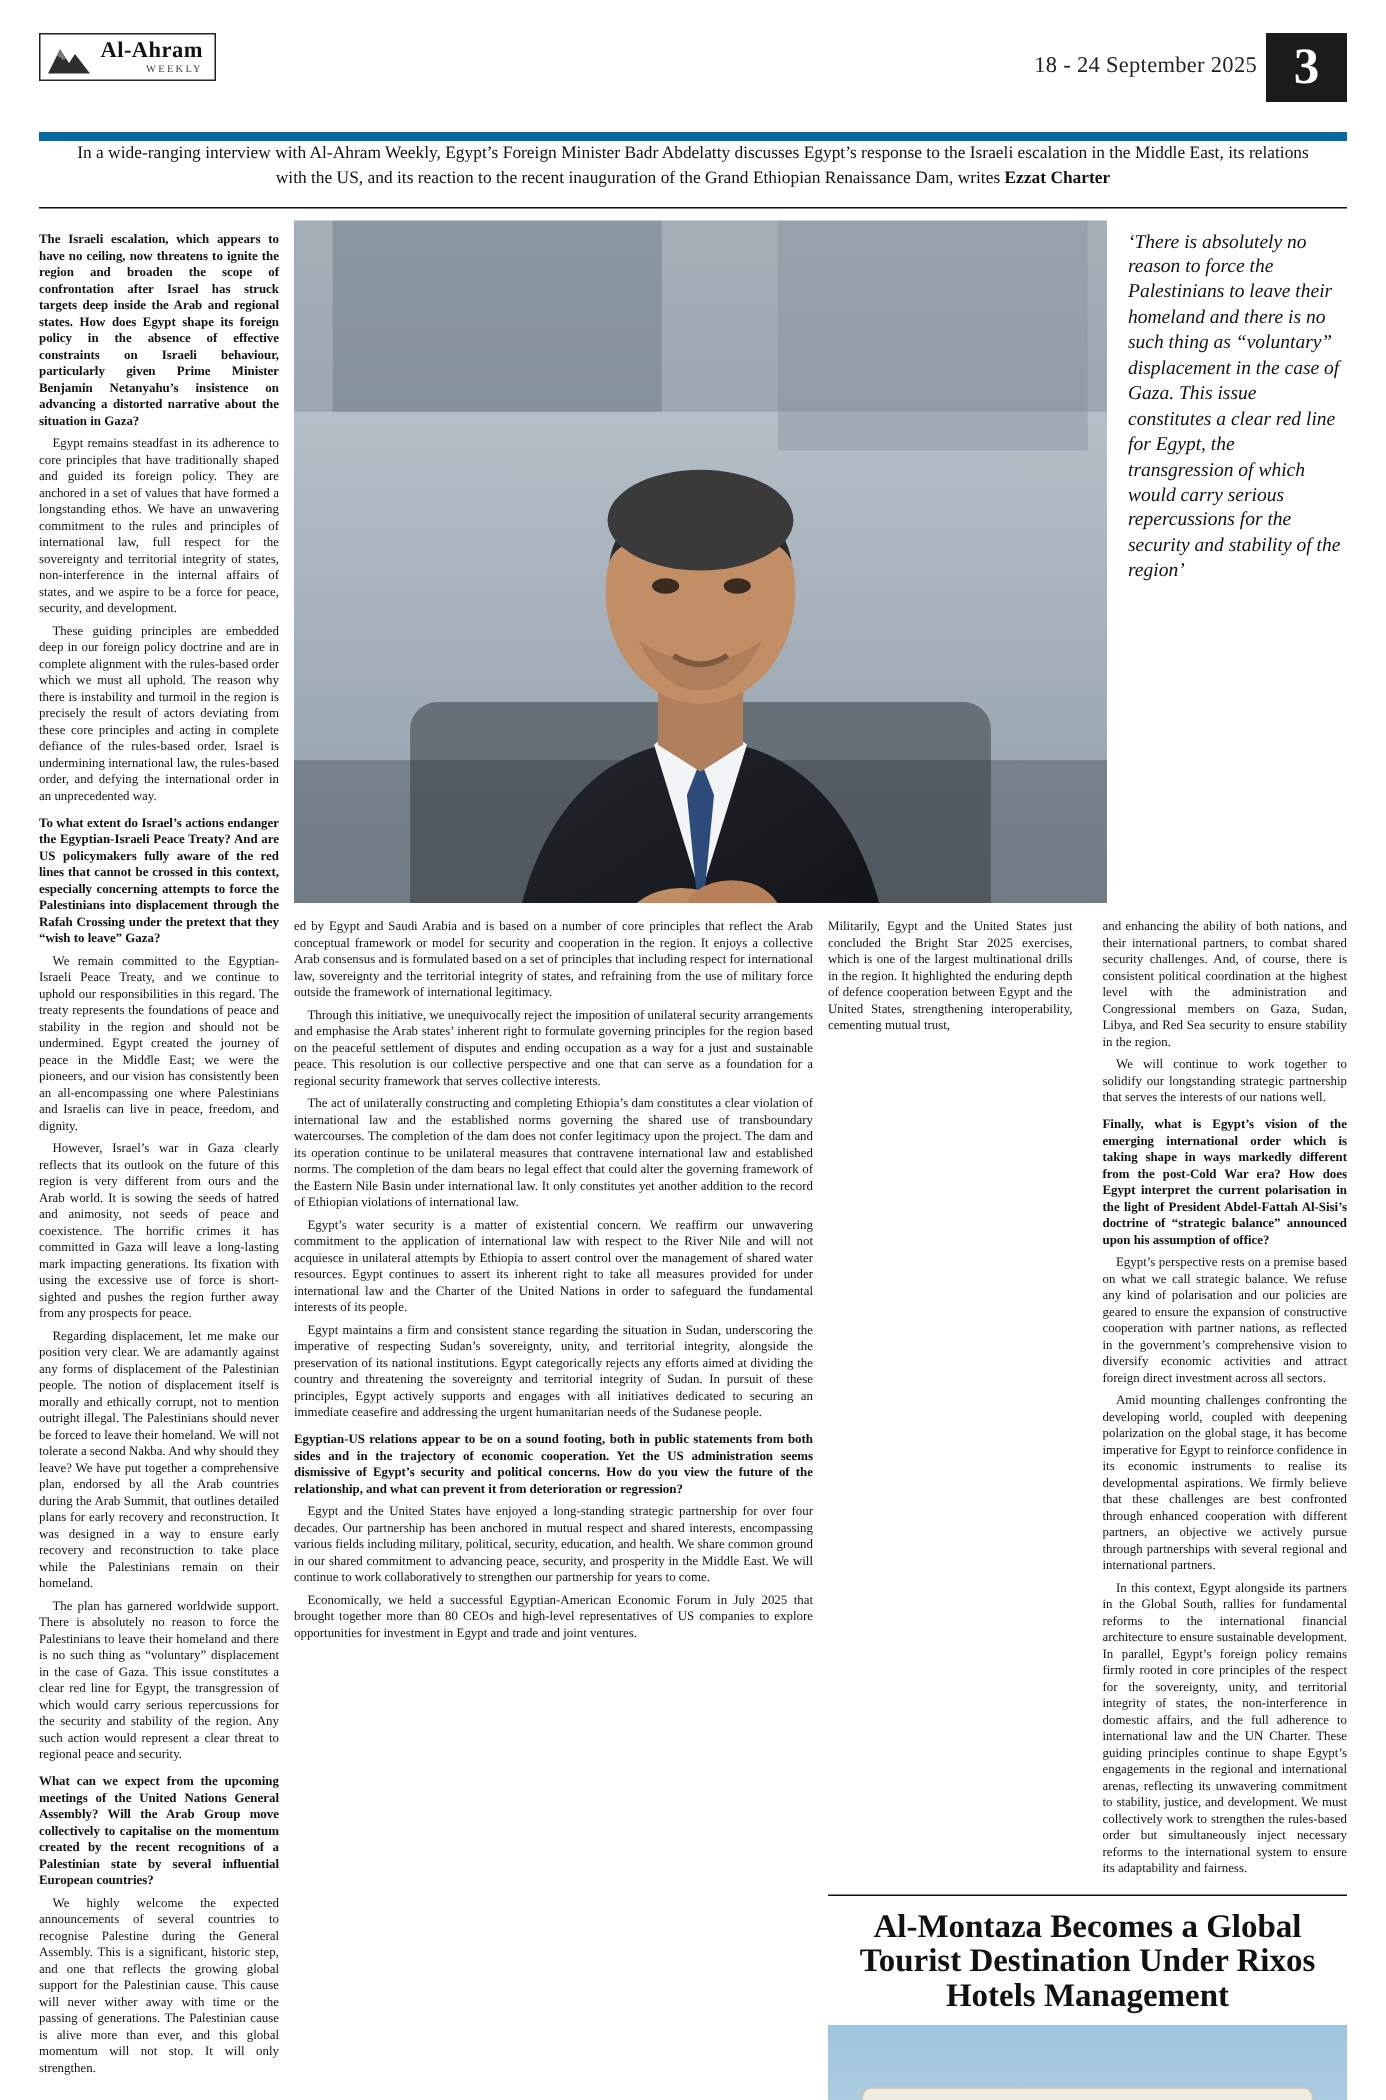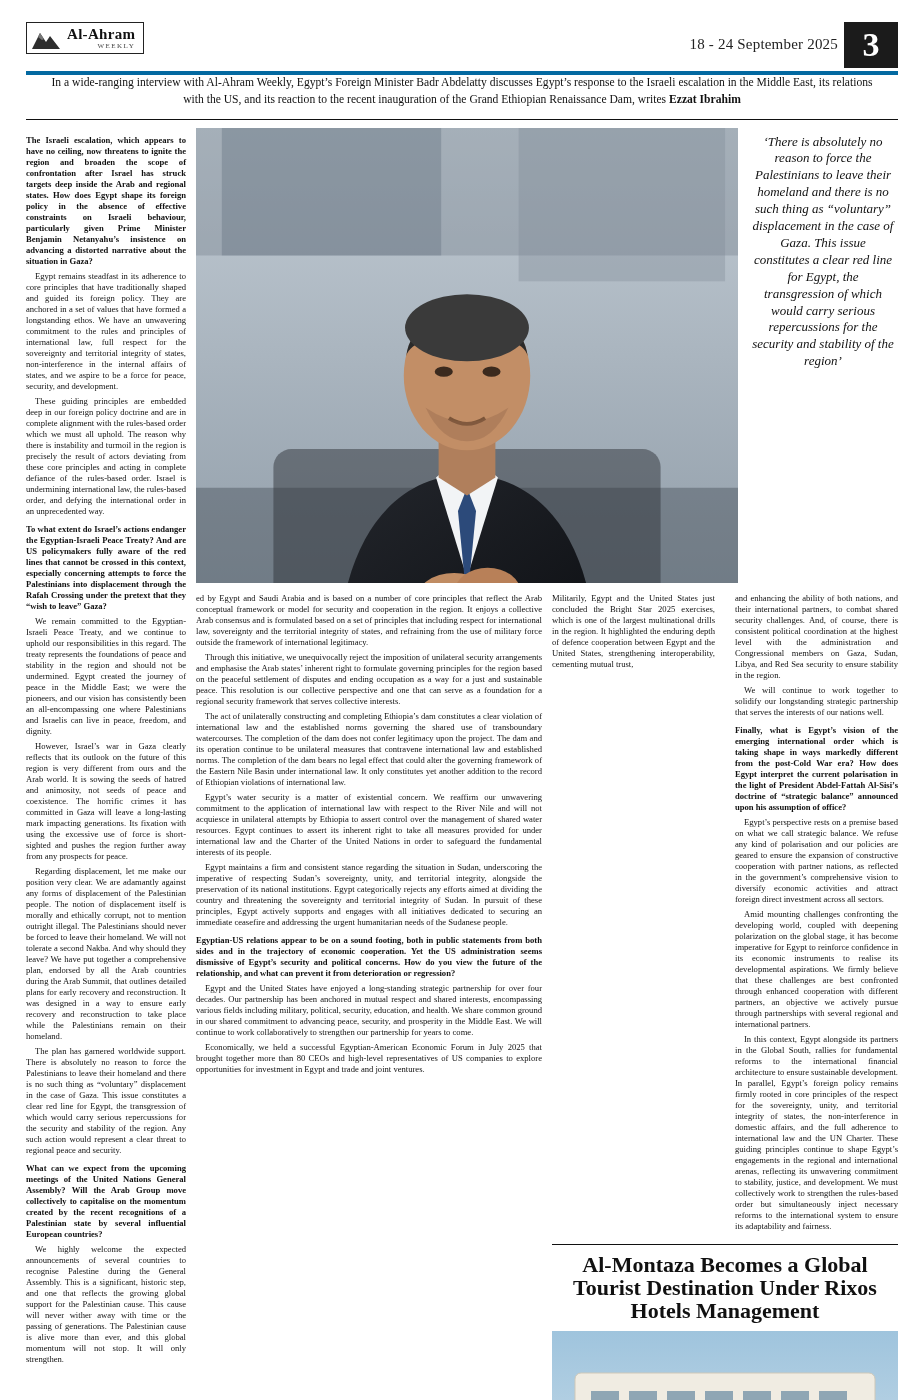--- a/index.html
+++ b/index.html
@@ -18,22 +18,22 @@
     height: 1400px;
     padding: 22px 26px 10px 26px;
     position: relative;
   }
 
   
   .masthead {
     display: flex;
     align-items: flex-start;
     justify-content: flex-end;
-    border-bottom: 4px solid #0369a1;
-    padding-bottom: 3px;
+    border-bottom: 6px solid #0369a1;
+    padding-bottom: 20px;
   }
   .logo-block { display:flex; flex-direction:column; align-items:flex-start; width: 190px;}
   .logo {
     display: flex;
     align-items: center;
     border: 1px solid #222;
     padding: 3px 8px 3px 4px;
     gap: 6px;
     background: #fff;
   }
@@ -134,21 +134,21 @@
     position: relative;
     overflow: hidden;
     background: linear-gradient(#b9c3cc, #8d99a4);
     margin-bottom: 6px;
   }
 
   .pullquote {
     font-style: italic;
     font-size: 13px;
     line-height: 1.3;
-    text-align: center;
+    text-align: left;
     color: #111;
     padding: 6px 4px 2px 4px;
   }
 
   
   .feature2 {
     margin-top: 8px;
     border-top: 1px solid #111;
     padding-top: 6px;
   }
@@ -188,21 +188,21 @@
     </div>
 
     <div class="head-center">
       <div class="dateline">18 - 24 September 2025</div>
     </div>
 
     <div class="page-num">3</div>
   </div>
 
   <div class="standfirst">
-    <span>In a wide-ranging interview with Al-Ahram Weekly, Egypt’s Foreign Minister Badr Abdelatty discusses Egypt’s response to the Israeli escalation in the Middle East, its relations with the US, and its reaction to the recent inauguration of the Grand Ethiopian Renaissance Dam, writes </span><b>Ezzat Ibrahim</b>
+    <span>In a wide-ranging interview with Al-Ahram Weekly, Egypt’s Foreign Minister Badr Abdelatty discusses Egypt’s response to the Israeli escalation in the Middle East, its relations with the US, and its reaction to the recent inauguration of the Grand Ethiopian Renaissance Dam, writes </span><b>Ezzat Charter</b>
   </div>
   <div class="rule-thick"></div>
 
   <div class="cols">
 
     <div class="col">
       <p class="q">The Israeli escalation, which appears to have no ceiling, now threatens to ignite the region and broaden the scope of confrontation after Israel has struck targets deep inside the Arab and regional states. How does Egypt shape its foreign policy in the absence of effective constraints on Israeli behaviour, particularly given Prime Minister Benjamin Netanyahu’s insistence on advancing a distorted narrative about the situation in Gaza?</p>
       <p class="para">Egypt remains steadfast in its adherence to core principles that have traditionally shaped and guided its foreign policy. They are anchored in a set of values that have formed a longstanding ethos. We have an unwavering commitment to the rules and principles of international law, full respect for the sovereignty and territorial integrity of states, non-interference in the internal affairs of states, and we aspire to be a force for peace, security, and development.</p>
       <p class="para">These guiding principles are embedded deep in our foreign policy doctrine and are in complete alignment with the rules-based order which we must all uphold. The reason why there is instability and turmoil in the region is precisely the result of actors deviating from these core principles and acting in complete defiance of the rules-based order. Israel is undermining international law, the rules-based order, and defying the international order in an unprecedented way.</p>
       <p class="q">To what extent do Israel’s actions endanger the Egyptian-Israeli Peace Treaty? And are US policymakers fully aware of the red lines that cannot be crossed in this context, especially concerning attempts to force the Palestinians into displacement through the Rafah Crossing under the pretext that they “wish to leave” Gaza?</p>

